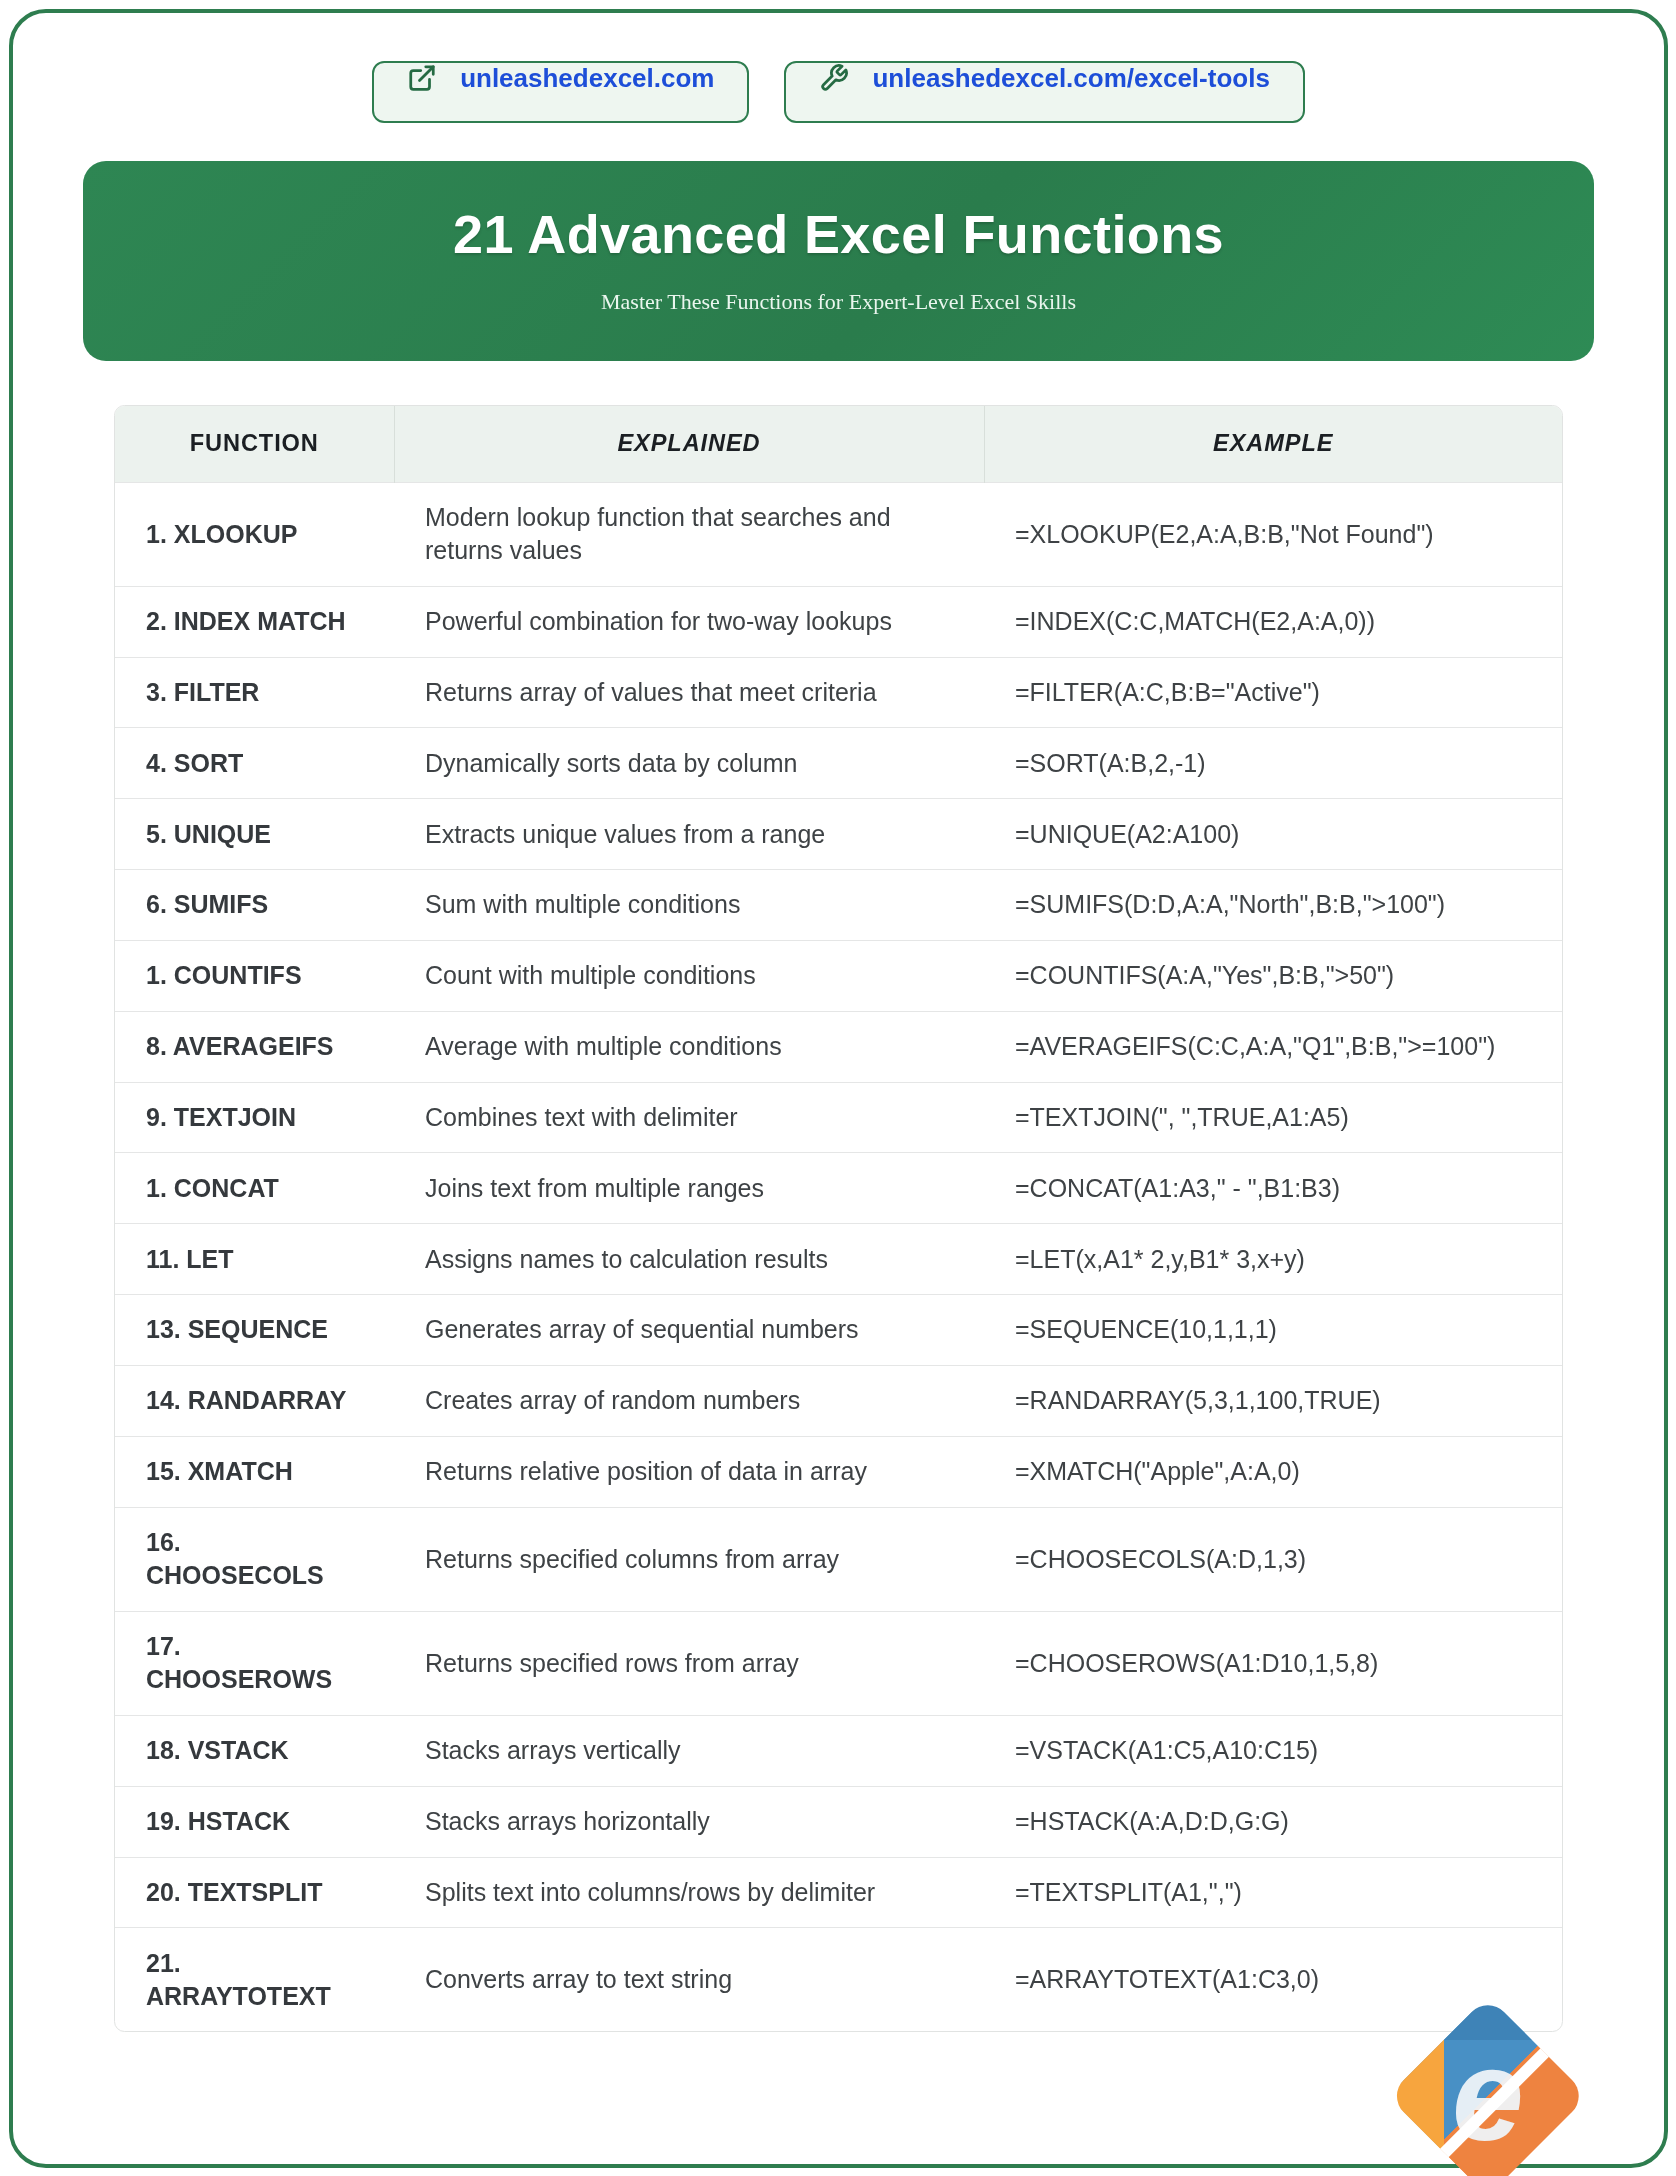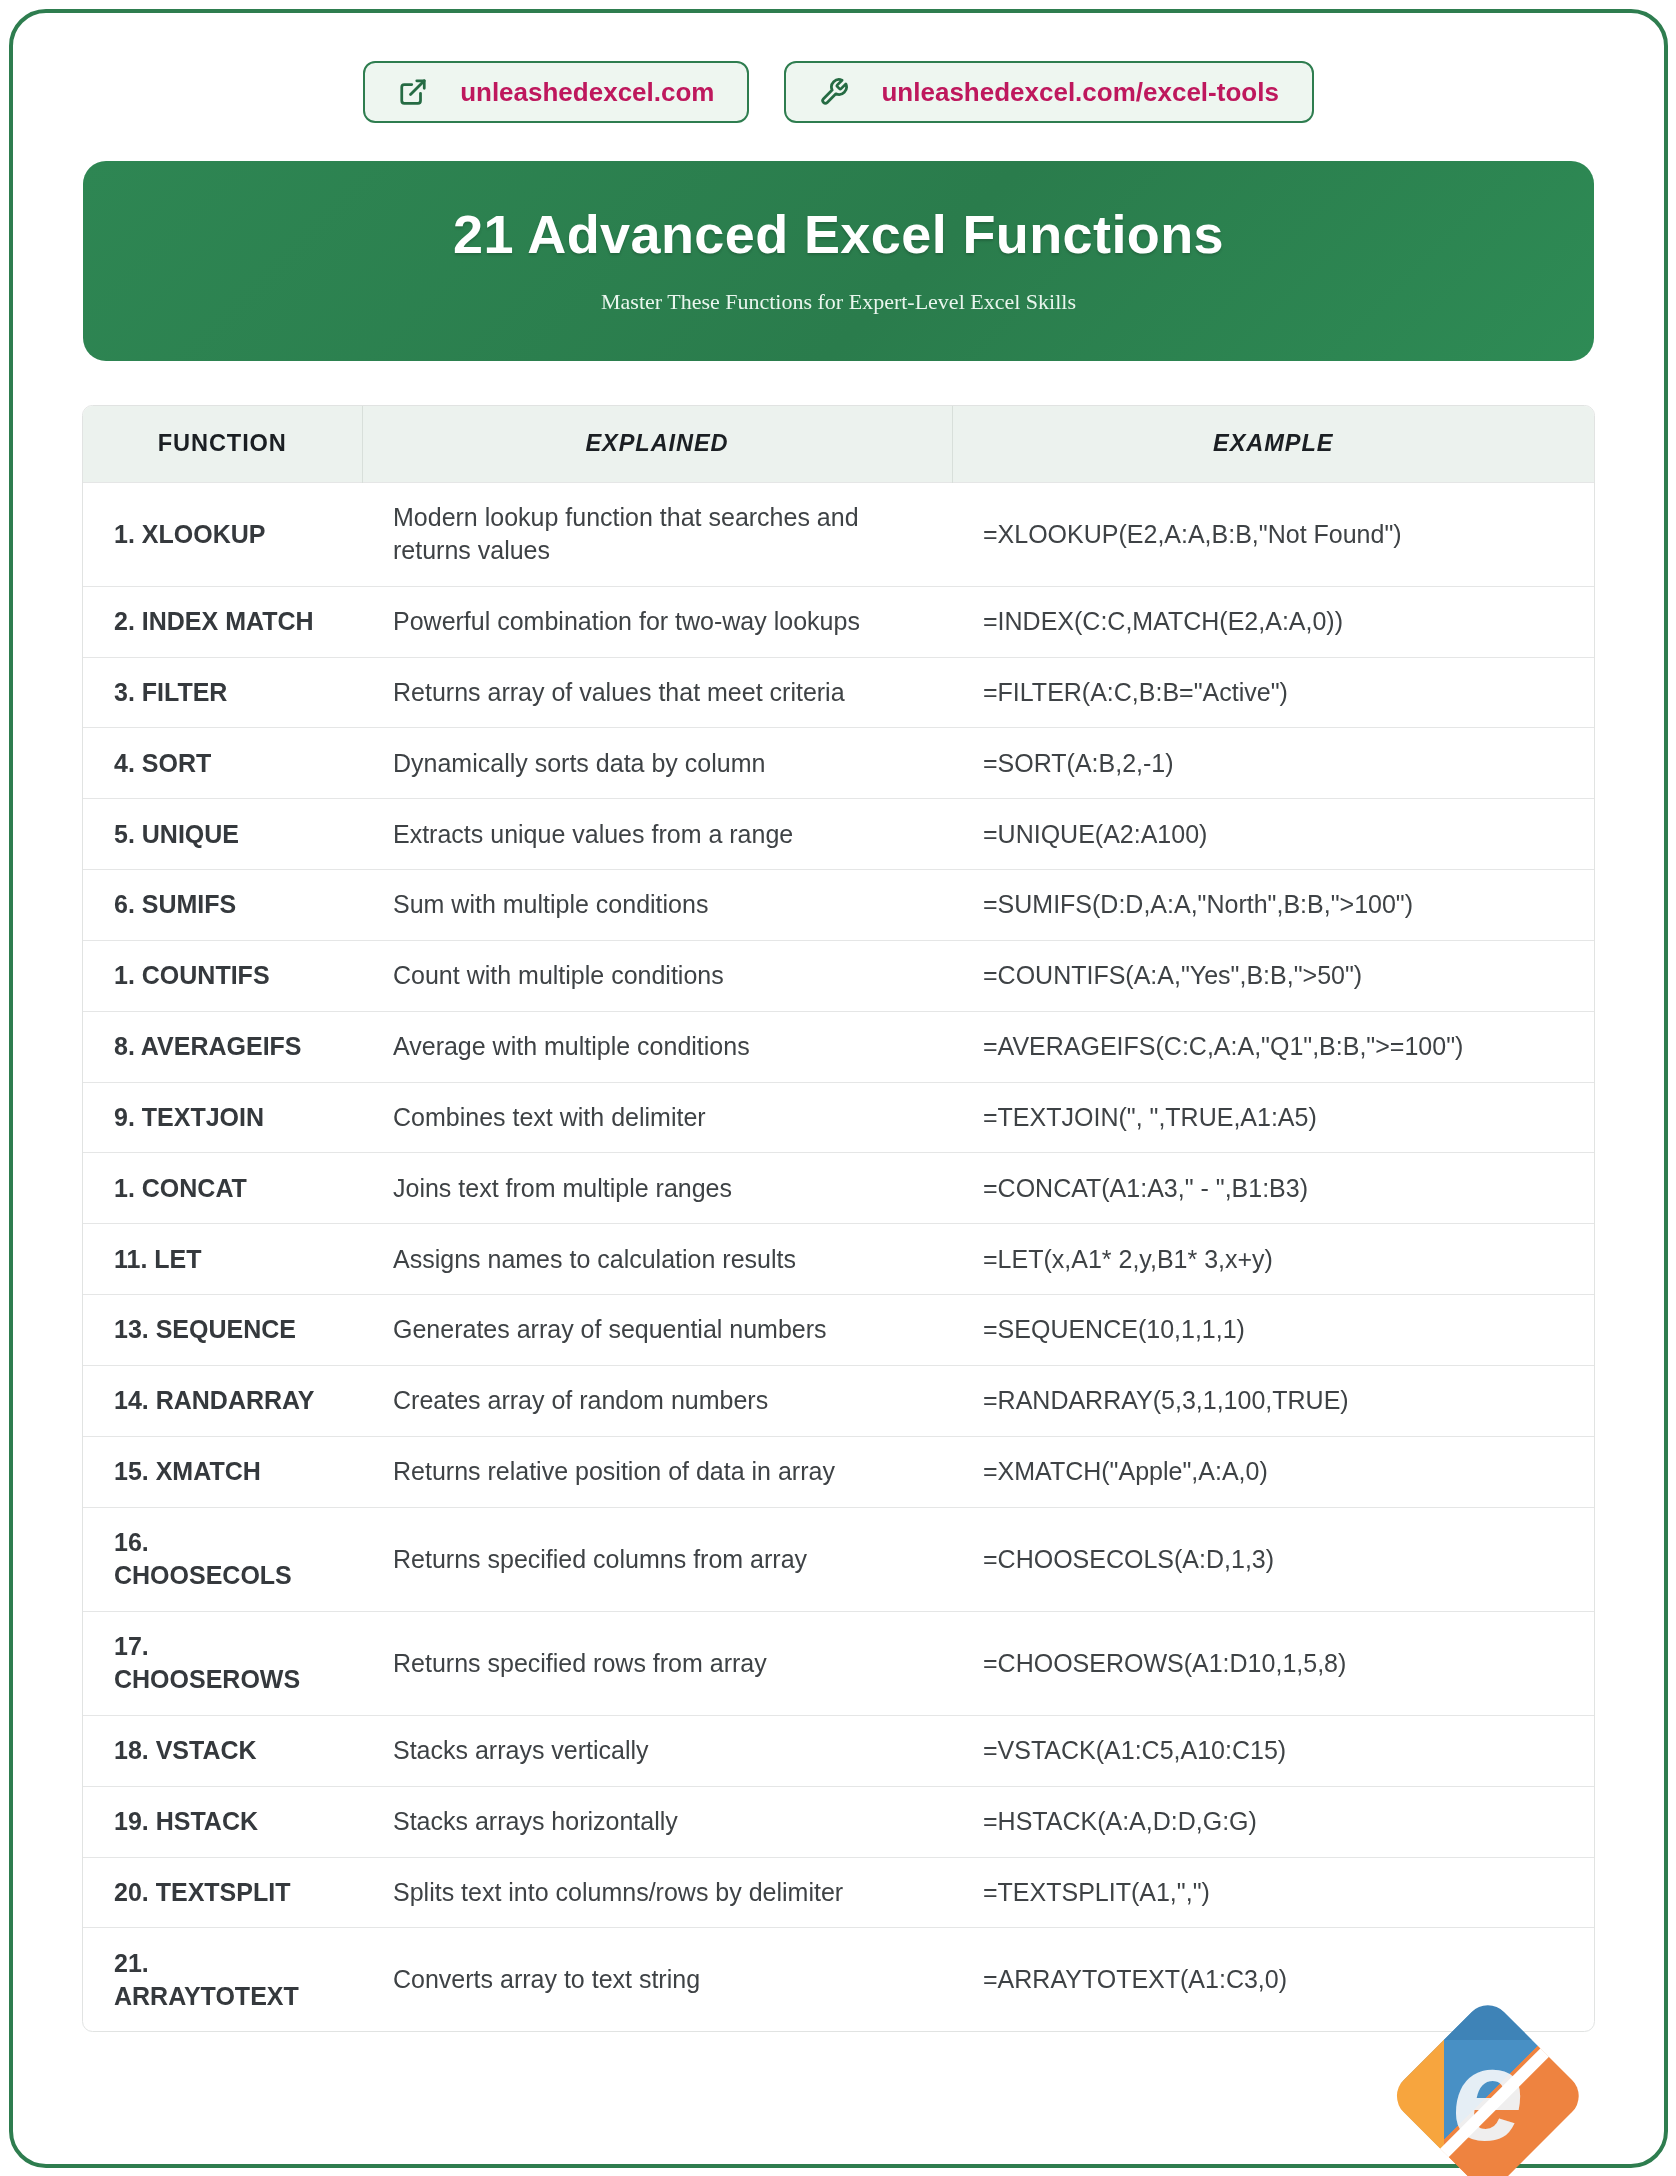--- a/index.html
+++ b/index.html
@@ -15,26 +15,26 @@
     border:4.4px solid #2e7d4f;
     border-radius:37px;
     pointer-events:none;
   }
   
   .badges {
     display:flex; justify-content:center; gap:35px;
     padding-top:61px;
   }
   .badge {
-    display:inline-flex; align-items:center; gap:32px;
+    display:inline-flex; align-items:flex-start; gap:23px;
     height:62px; padding:0 33px;
     background:#eef6f0;
     border:2.2px solid #2e7d4f;
     border-radius:12.2px;
-    color:#be185d; font-weight:bold; font-size:26px;
+    color:#1d4ed8; font-weight:bold; font-size:26px;
     box-sizing:border-box;
   }
   .badge svg { display:block; }
   
   .banner {
     margin:38px 83px 0;
     background:linear-gradient(135deg,#2e8653 0%,#2a7c4c 55%,#2e8b55 100%);
     border-radius:23px;
     text-align:center;
     color:#ffffff;
@@ -43,21 +43,21 @@
   .banner h1 {
     margin:0 0 23px;
     font-size:54px; font-weight:bold; letter-spacing:0.4px; line-height:1.15;
     text-shadow:0 1.7px 2.6px rgba(0,0,0,0.18);
   }
   .banner .subtitle {
     font-size:22px; color:#eaf6ee; line-height:1.25;font-family:Liberation Serif, serif;
   }
   
   .table-wrap {
-    margin:44px 82px 0;
+    margin:44px 114px 0;
     border:1.7px solid #e1e3e2;
     border-radius:10.5px;
     overflow:hidden;
     background:#fff;
   }
   table { width:100%; border-collapse:collapse; table-layout:fixed; }
   col.c1 { width:279px; }
   col.c2 { width:590px; }
   th {
     background:#ecf2ee;

